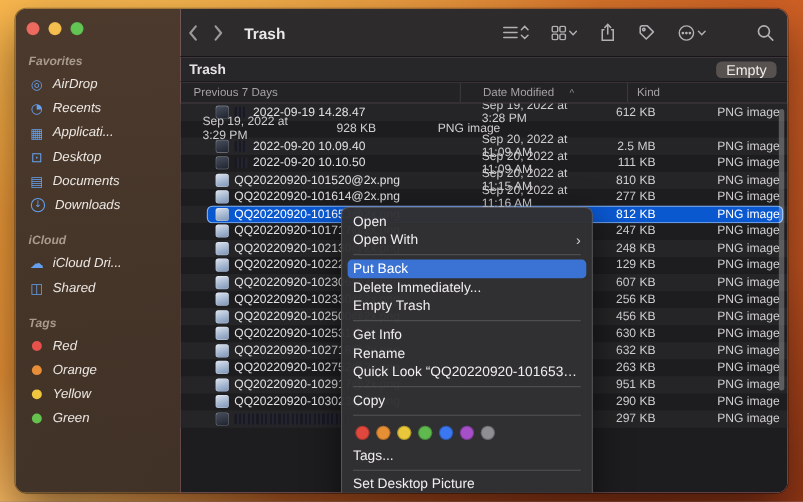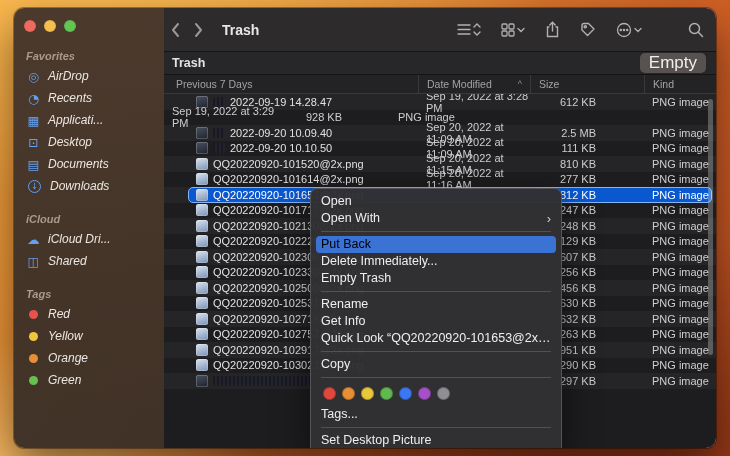--- a/index.html
+++ b/index.html
@@ -34,27 +34,27 @@
   .nav{display:flex;gap:14px;align-items:center;margin-right:18px;}
   .tb-title{font-size:14px;font-weight:bold;color:#e9e7e8;}
   .tb-right{margin-left:auto;display:flex;align-items:center;gap:20px;}
   .tb-btn{display:flex;align-items:center;gap:3px;cursor:default;}
   .tb-btn svg{display:block;}
   .tb-search{margin-left:26px;}
   
   .trashbar{height:22px;flex:0 0 22px;background:#272628;border-bottom:1px solid #141316;
     display:flex;align-items:center;padding:0 10px 0 8px;}
   .trash-title{font-size:12.5px;font-weight:bold;color:#e4e2e4;}
-  .empty-btn{margin-left:auto;background:#575250;color:#f0eeec;font-size:17px;
+  .empty-btn{margin-left:auto;background:#575250;color:#f0eeec;font-size:13px;
     padding:0 9px;border-radius:5px;cursor:default;}
   
   .colheader{height:18px;flex:0 0 18px;background:#232225;border-bottom:1px solid #39383b;
     display:flex;align-items:center;font-size:10.5px;color:#a5a2a5;}
   .c-name{width:254px;flex:0 0 254px;box-sizing:border-box;}
-  .c-date{width:112px;flex:0 0 112px;box-sizing:border-box;padding-left:8px;gap:12px;}
+  .c-date{width:112px;flex:0 0 112px;box-sizing:border-box;padding-left:20px;gap:12px;}
   .c-size{width:74px;flex:0 0 74px;box-sizing:border-box;}
   .c-kind{flex:1;box-sizing:border-box;padding-left:8px;min-width:0;margin-left:40px;}
   .colheader .c-name{padding-left:12px;}
   .colheader .c-date,.colheader .c-size,.colheader .c-kind{border-left:1px solid #39383b;height:100%;
     display:flex;align-items:center;}
   .colheader .c-size{padding-left:8px;}
   .sort{margin-left:auto;margin-right:8px;color:#8e8c8e;font-size:9px;}
   
   .list{flex:1;overflow:hidden;position:relative;background:#1d1d1f;}
   .row{height:15.5px;display:flex;align-items:flex-start;font-size:11px;color:#e2e0e2;position:relative;}
@@ -68,28 +68,28 @@
   .row.selected,.row.selected .c-date,.row.selected .c-size,.row.selected .c-kind{color:#fff;}
   .file-icon{width:12px;height:12px;border-radius:2.5px;flex:0 0 12px;
     background:linear-gradient(160deg,#dde4ef 0%,#9fb2cd 60%,#7e93b4 100%);
     box-shadow:inset 0 0 0 0.5px rgba(255,255,255,.4);}
   .file-icon.dark{background:linear-gradient(160deg,#4a5160 0%,#2b303c 70%,#1d212b 100%);}
   .censor{height:10px;border-radius:2px;display:inline-block;flex:none;
     background:repeating-linear-gradient(90deg,#181820 0 2px,#242432 2px 4px);opacity:.92;}
   .scrollbar{position:absolute;right:3px;top:5px;width:5px;height:256px;border-radius:3px;
     background:rgba(255,255,255,.26);z-index:5;}
   
-  .cmenu{position:absolute;left:296px;top:180px;width:252px;z-index:20;box-sizing:border-box;
+  .cmenu{position:absolute;left:296px;top:180px;width:229px;z-index:20;box-sizing:border-box;
     background:rgba(49,47,50,.97);border:1px solid rgba(130,128,132,.45);border-radius:7px;
     box-shadow:0 12px 34px rgba(0,0,0,.55);padding:4px 0;color:#f0eef0;}
   .cm-item{height:17px;line-height:17px;font-size:12.5px;padding:0 10px;white-space:nowrap;
     overflow:hidden;display:flex;cursor:default;}
   .cm-item .lbl{flex:1;overflow:hidden;text-overflow:ellipsis;}
   .cm-item .sub{color:#cfcdcf;font-size:13px;}
-  .cm-item.hl{background:#3b73d4;margin:0 5px;padding:0 5px;border-radius:4px;color:#000000;justify-content:center;}
+  .cm-item.hl{background:#3b73d4;margin:0 5px;padding:0 5px;border-radius:4px;color:#ffffff;justify-content:center;}
   .cm-sep{height:1px;background:rgba(255,255,255,.16);margin:4px 10px;}
   .cm-dots{display:flex;gap:6px;padding:5px 12px 6px;}
   .cm-dot{width:13px;height:13px;border-radius:50%;box-shadow:inset 0 0 0 1px rgba(0,0,0,.25);}
 </style>
 </head>
 <body>
 
 <div class="window">
 
   <div class="sidebar">
@@ -137,26 +137,26 @@
             <span>Shared</span>
           </div>
         </div>
         <div class="sb-section">
           <div class="sb-label">Tags</div>
           <div class="sb-item">
             <span class="sb-dot" style="background: rgb(232, 81, 76);"></span>
             <span>Red</span>
           </div>
           <div class="sb-item">
+            <span class="sb-dot" style="background: rgb(233, 142, 56);"></span>
+            <span>Orange</span>
+          </div>
+          <div class="sb-item">
             <span class="sb-dot" style="background: rgb(239, 198, 62);"></span>
             <span>Yellow</span>
-          </div>
-          <div class="sb-item">
-            <span class="sb-dot" style="background: rgb(233, 142, 56);"></span>
-            <span>Orange</span>
           </div>
           <div class="sb-item">
             <span class="sb-dot" style="background: rgb(101, 194, 79);"></span>
             <span>Green</span>
           </div>
         </div>
       </div>
   </div>
 
   <div class="main">
@@ -241,23 +241,20 @@
       <span class="trash-title">Trash</span>
       <span class="empty-btn">Empty</span>
     </div>
 
     <div class="colheader">
       <div class="c-name">Previous 7 Days</div>
       <div class="c-date">
         <span>Date Modified</span>
         <span class="sort">^</span>
       </div>
-      <div class="c-size">
-        <span>Size</span>
-      </div>
       <div class="c-kind">
         <span>Kind</span>
       </div>
     </div>
 
     <div class="list" id="file-list">
       <div class="scrollbar"></div>
     <div class="row">
           <div class="cell c-name">
             <span class="file-icon dark"></span>
@@ -445,24 +442,24 @@
         <span class="lbl">Put Back</span>
       </div>
       <div class="cm-item">
         <span class="lbl">Delete Immediately...</span>
       </div>
       <div class="cm-item">
         <span class="lbl">Empty Trash</span>
       </div>
       <div class="cm-sep"></div>
       <div class="cm-item">
+        <span class="lbl">Get Info</span>
+      </div>
+      <div class="cm-item">
         <span class="lbl">Rename</span>
-      </div>
-      <div class="cm-item">
-        <span class="lbl">Get Info</span>
       </div>
       <div class="cm-item">
         <span class="lbl">Quick Look “QQ20220920-101653@2x.png”</span>
       </div>
       <div class="cm-sep"></div>
       <div class="cm-item">
         <span class="lbl">Copy</span>
       </div>
       <div class="cm-sep"></div>
       <div class="cm-dots">

